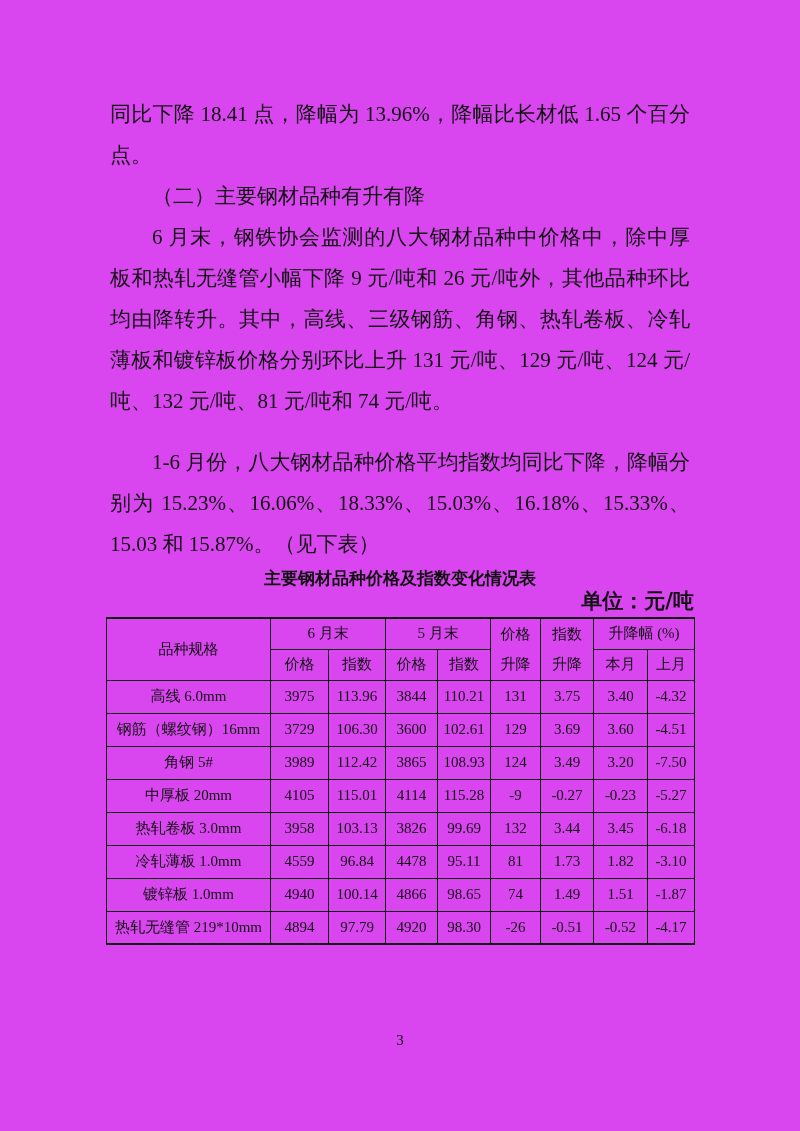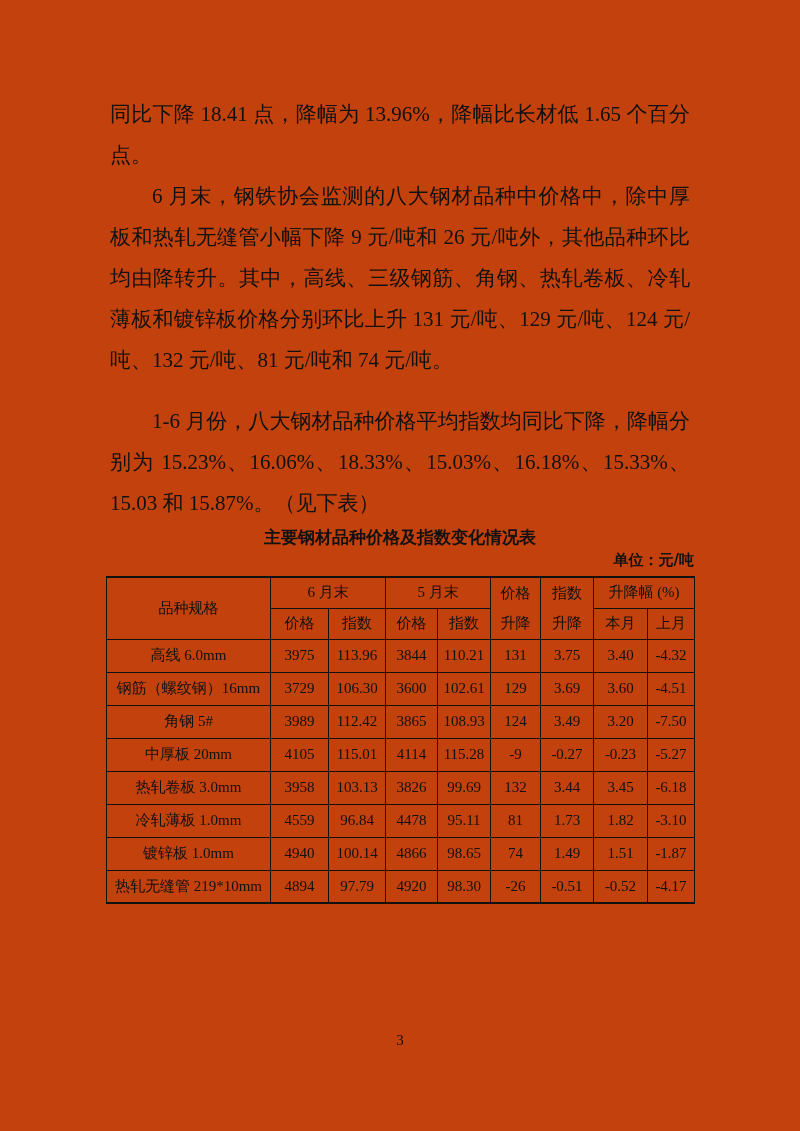--- a/index.html
+++ b/index.html
@@ -1,20 +1,20 @@
 <!DOCTYPE html>
 <html><head>
 <meta charset="utf-8">
 <style>
   * { margin:0; padding:0; box-sizing:border-box; }
   html,body { background:#ffffff; }
   .page {
     position:relative;
     width:800px; height:1131px;
-    background:#c2410c;
+    background:#d946ef;
     color:#111111;
     font-family:"Liberation Serif","DejaVu Serif",serif;
     overflow:hidden;
   }
   .content {
     position:absolute;
     left:110px; top:0;
     width:580px;
   }
   .spacer-top { height:94px; }
@@ -35,21 +35,21 @@
     text-align:center;
     font-family:"DejaVu Sans","Liberation Sans",sans-serif;
     font-weight:bold;
     font-size:17px;
     line-height:26px;
   }
   .table-unit {
     text-align:right;
     font-family:"DejaVu Sans","Liberation Sans",sans-serif;
     font-weight:bold;
-    font-size:15px;
+    font-size:21px;
     line-height:20px;
     margin-right:-4px;
     margin-bottom:6px;
   }
   table.steel {
     width:588px;
     margin-left:-4px;
     border-collapse:collapse;
     table-layout:fixed;
     border-top:2px solid #111;
@@ -77,20 +77,21 @@
 </style>
 </head>
 <body>
 
 <div class="page">
   <div class="content">
     <div class="spacer-top"></div>
 
     <p class="body">同比下降 18.41 点，降幅为 13.96%，降幅比长材低 1.65 个百分点。</p>
 
+    <p class="heading">（二）主要钢材品种有升有降</p>
 
     <p class="body indent">6 月末，钢铁协会监测的八大钢材品种中价格中，除中厚板和热轧无缝管小幅下降 9 元/吨和 26 元/吨外，其他品种环比均由降转升。其中，高线、三级钢筋、角钢、热轧卷板、冷轧薄板和镀锌板价格分别环比上升 131 元/吨、129 元/吨、124 元/吨、132 元/吨、81 元/吨和 74 元/吨。</p>
 
     <p class="body indent p3">1-6 月份，八大钢材品种价格平均指数均同比下降，降幅分别为 15.23%、16.06%、18.33%、15.03%、16.18%、15.33%、15.03 和 15.87%。（见下表）</p>
 
     <div class="table-title">主要钢材品种价格及指数变化情况表</div>
     <div class="table-unit">单位：元/吨</div>
 
     <table class="steel">
       <colgroup>

